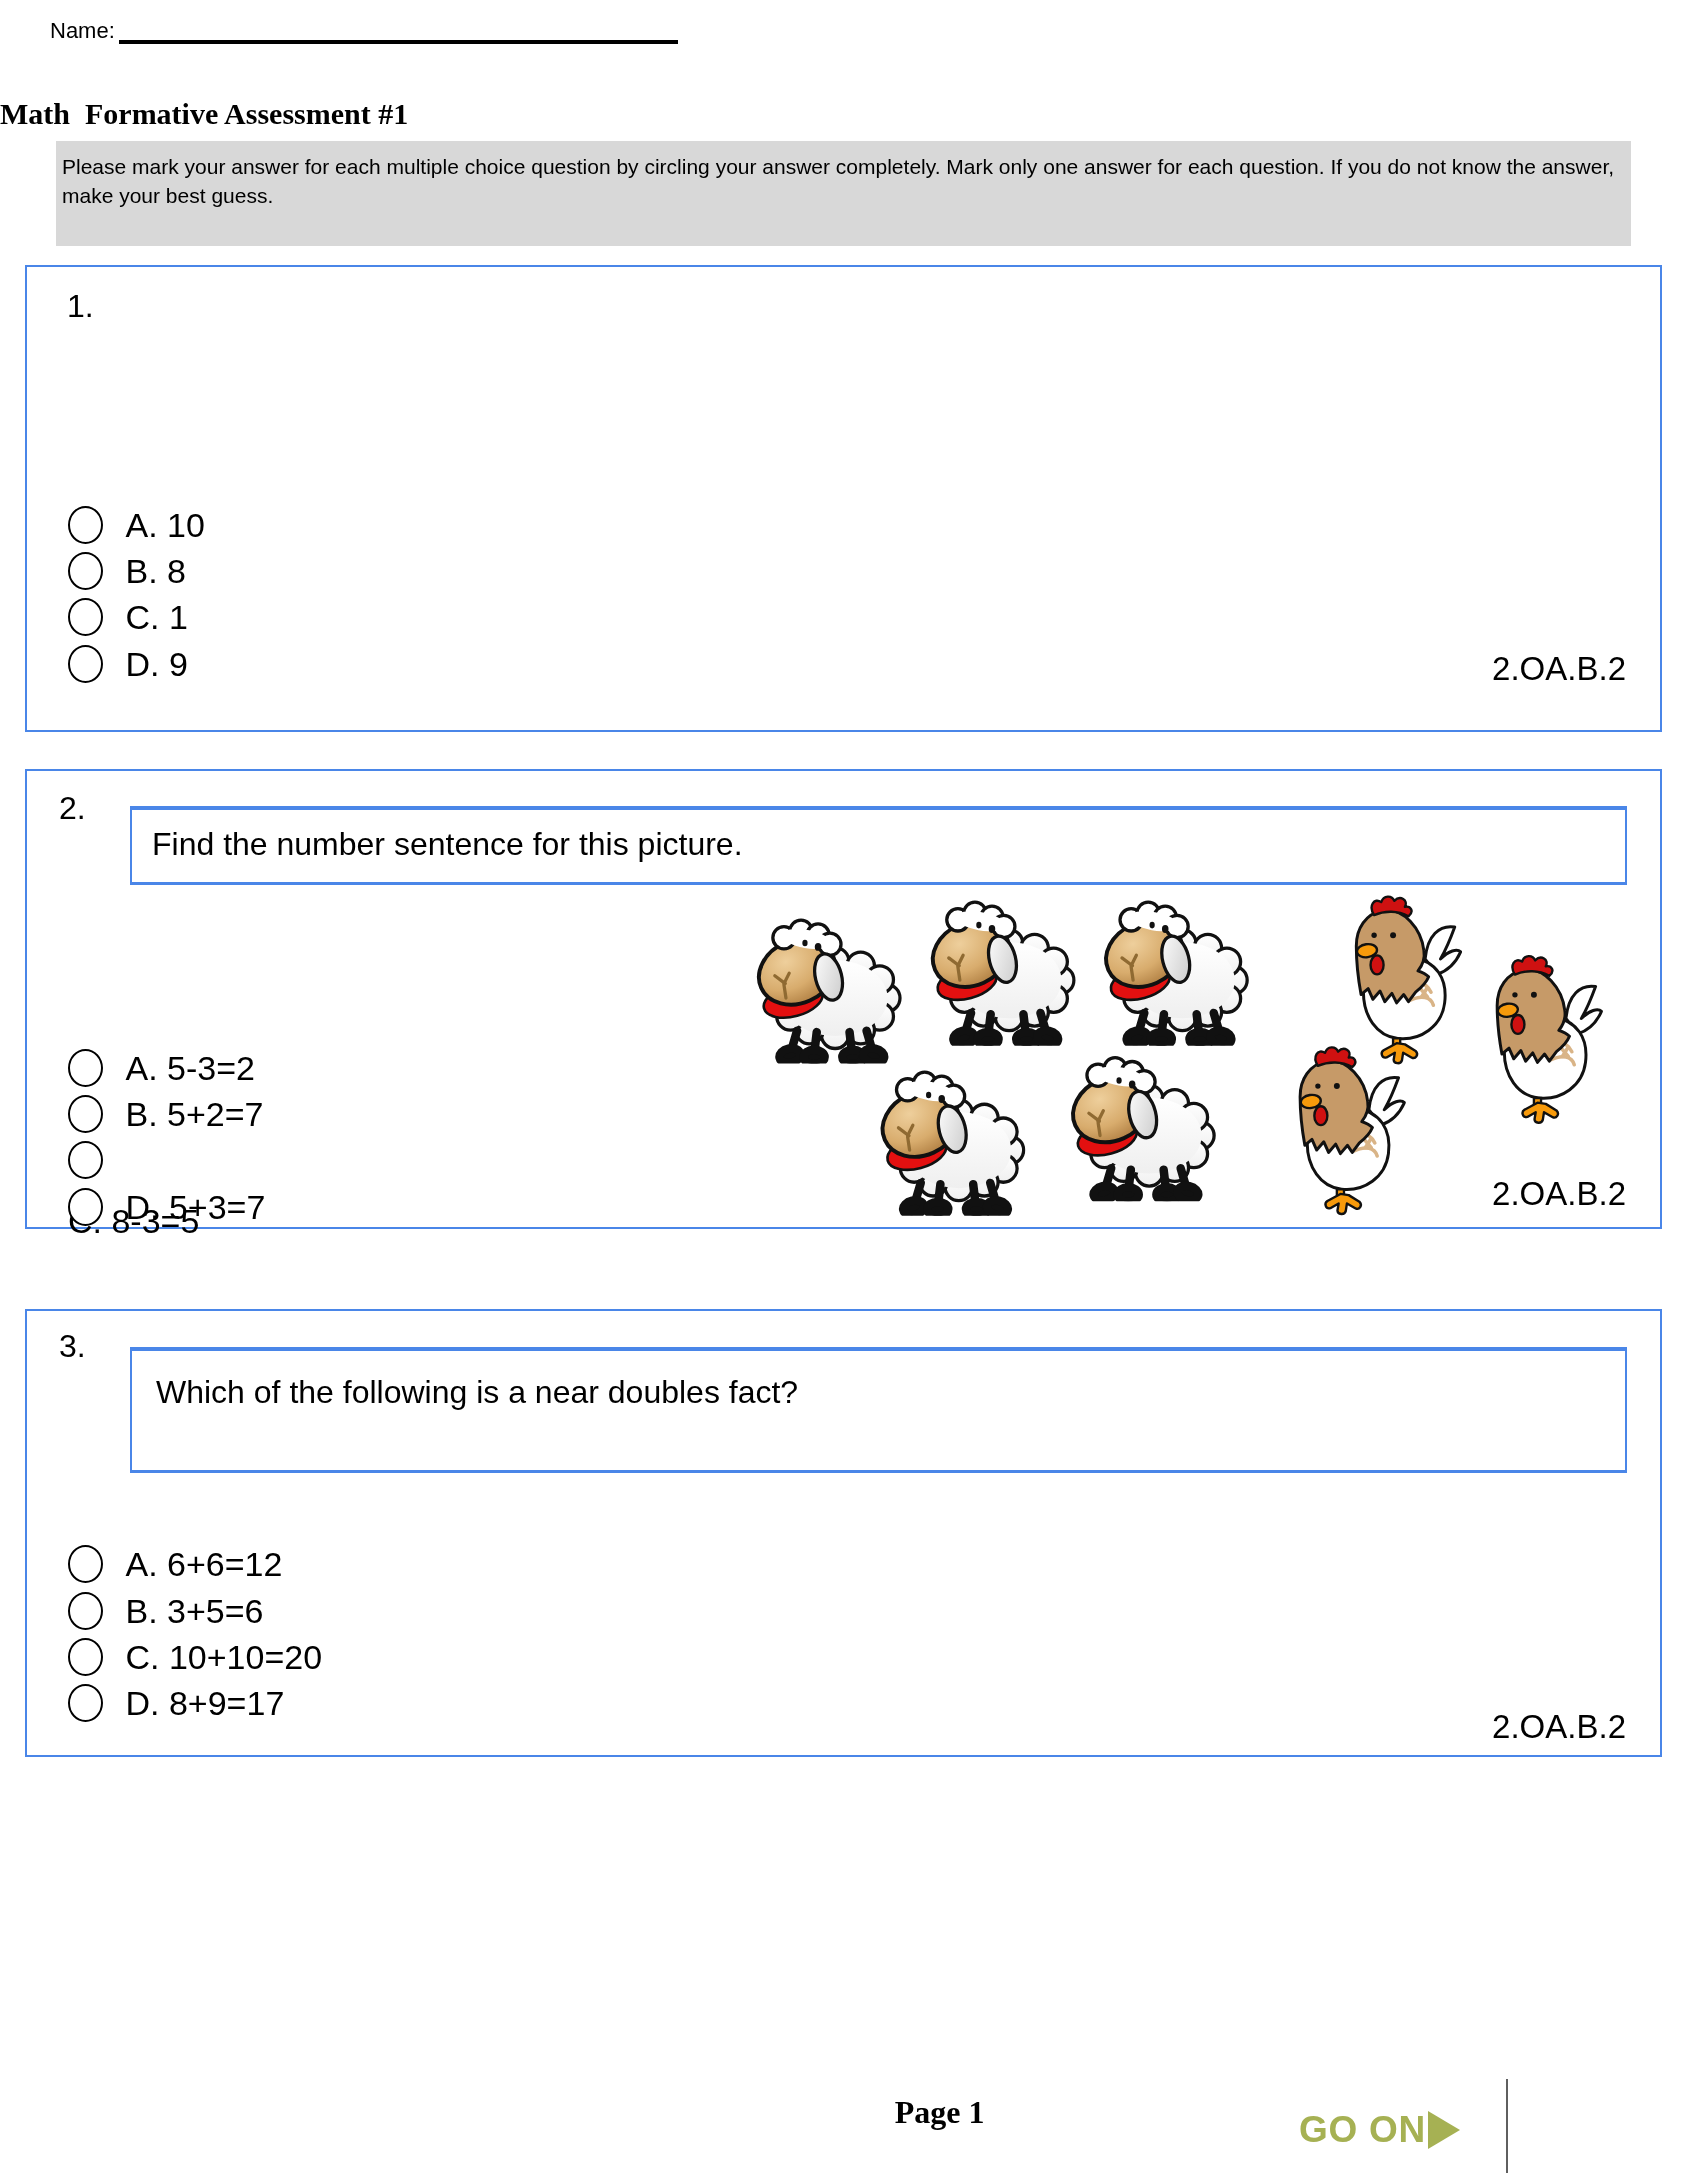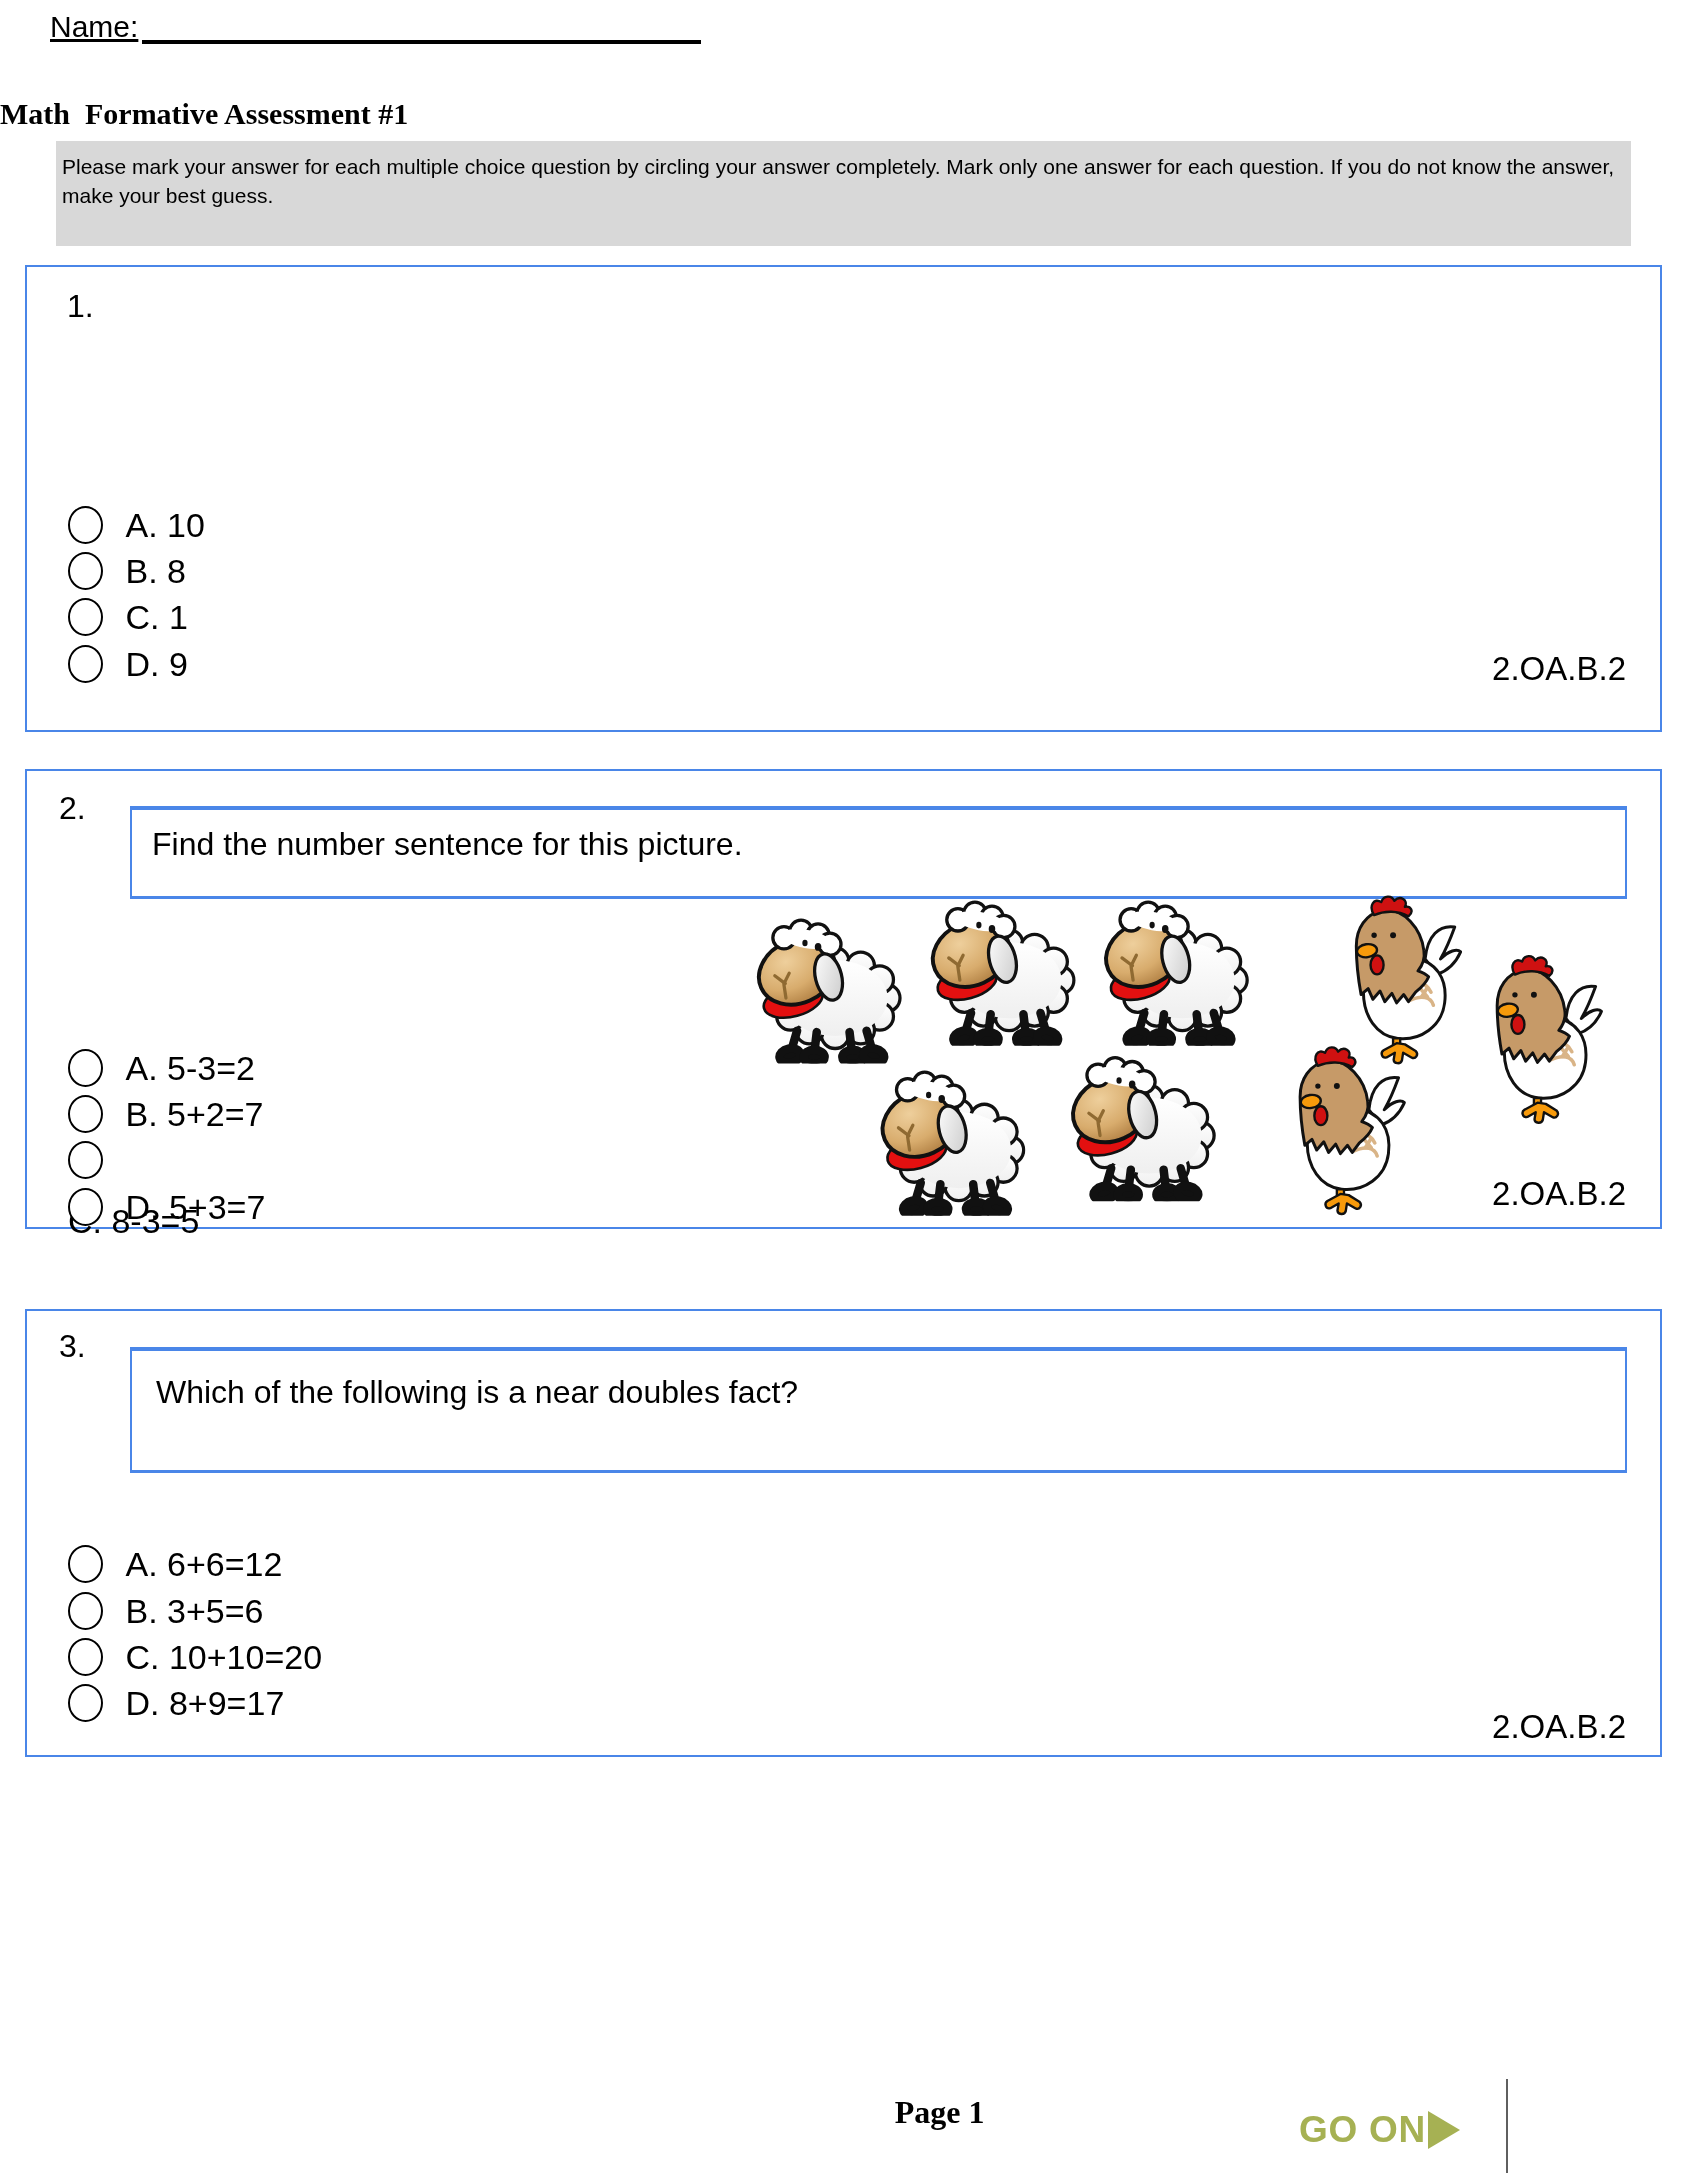--- a/index.html
+++ b/index.html
@@ -12,21 +12,21 @@
     position:relative;
     width:1687px;height:2183px;
     background:#ffffff;
     font-family:"Liberation Sans",sans-serif;
     color:#000;
     overflow:hidden;
   }
   .abs{position:absolute;}
 
   
-  .name-row{left:50px;top:6.6px;font-size:30px;display:flex;align-items:flex-end;text-decoration:underline;}
+  .name-row{left:50px;top:6.6px;font-size:22px;display:flex;align-items:flex-end;}
   .name-line{display:inline-block;width:559px;height:33px;border-bottom:4px solid #000;margin-left:4px;}
   .title{left:0;right:0;top:97px;
     font-family:"Liberation Serif",serif;font-weight:bold;font-size:30px;white-space:pre;}
   .instructions{left:56px;top:141px;width:1575px;height:105px;box-sizing:border-box;
     background:var(--grey);padding:12px 6px;font-size:21px;line-height:1.38;}
 
   
   .qbox{left:25px;width:1637px;border:2px solid var(--blue);box-sizing:border-box;background:#fff;}
   .qnum{position:absolute;font-size:32px;}
   .inner-box{position:absolute;border:2px solid var(--blue);border-top-width:4px;border-bottom-width:3.3px;
@@ -75,21 +75,21 @@
   <div class="opt-row" style="left:41px;top:378px;">
     <div class="bubble"></div>
     <div class="opt-label">D. 9</div>
   </div>
 
   <div class="standard" style="top:383px;">2.OA.B.2</div>
 </div>
 
 <div class="abs qbox" style="top:769px;height:460px;">
   <div class="qnum" style="left:32px;top:18.5px;">2.</div>
-  <div class="inner-box" style="left:103px;top:35px;width:1497px;height:93px;padding:16px 20px 0 20px;">Find the number sentence for this picture.</div>
+  <div class="inner-box" style="left:103px;top:35px;width:1497px;height:79px;padding:16px 20px 0 20px;">Find the number sentence for this picture.</div>
 
   <div class="opt-row" style="left:41px;top:278px;">
     <div class="bubble"></div>
     <div class="opt-label">A. 5-3=2</div>
   </div>
   <div class="opt-row" style="left:41px;top:324px;">
     <div class="bubble"></div>
     <div class="opt-label">B. 5+2=7</div>
   </div>
   <div class="opt-row" style="left:41px;top:370px;flex-direction:column;">

